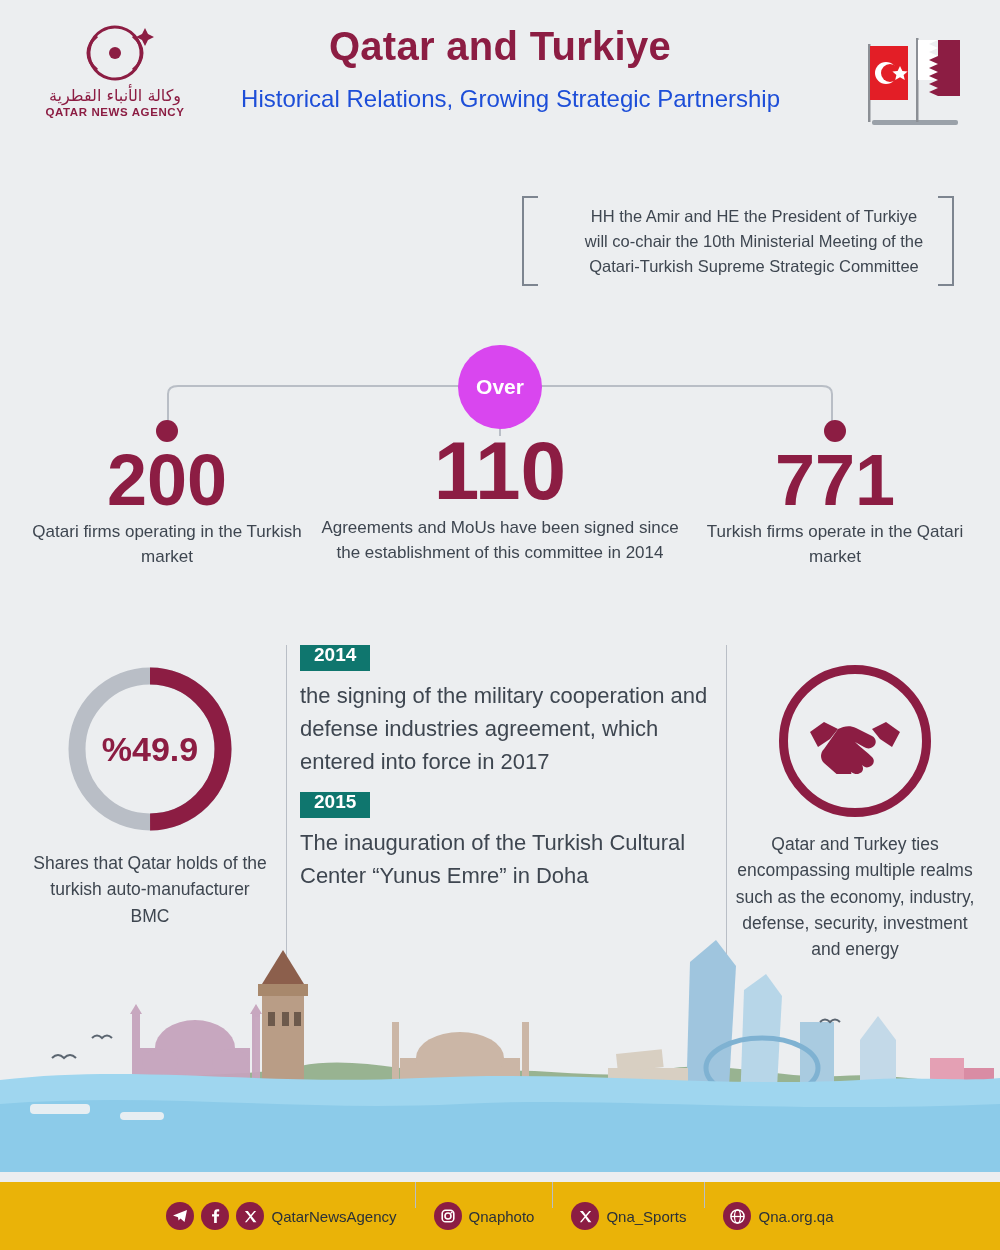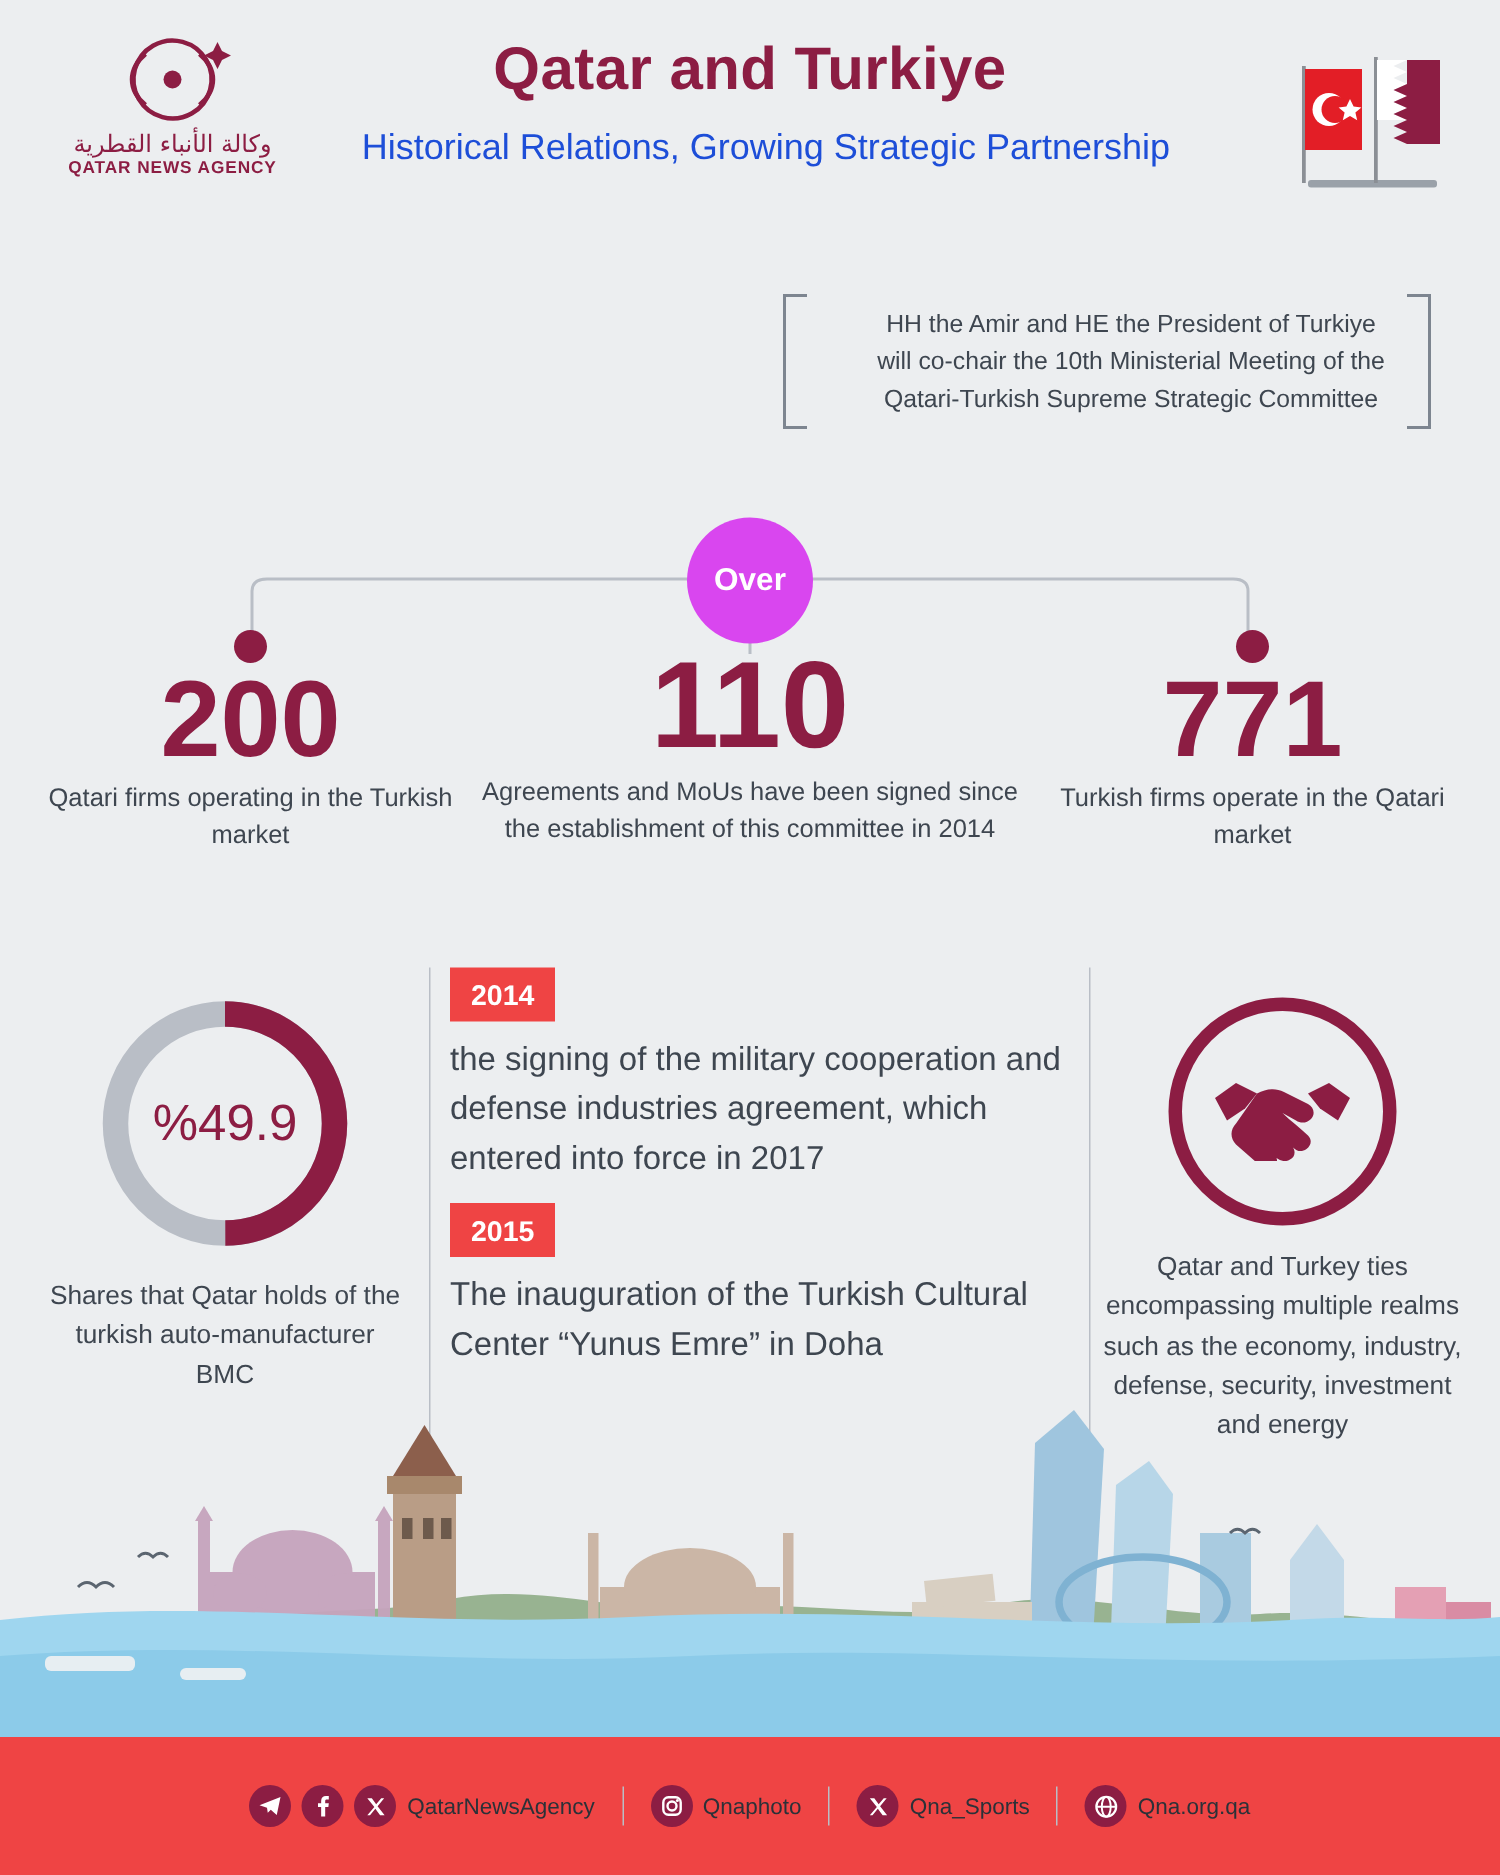--- a/index.html
+++ b/index.html
@@ -57,51 +57,51 @@
   #stat-left { left:32px; top:420px; width:270px; }
   #stat-mid  { left:320px; top:432px; width:360px; }
   #stat-right{ left:700px; top:420px; width:270px; }
   #stat-mid .num { font-size:82px; }
 
   
   .donut-block { position:absolute; left:30px; top:660px; width:240px; text-align:center; }
   .donut { width:178px; height:178px; margin:0 auto; position:relative; }
   .donut .val {
     position:absolute; inset:0; display:flex; align-items:center; justify-content:center;
-    font-size:34px; font-weight:normal; color:#8c1d43;
+    font-size:34px; font-weight:bold; color:#8c1d43;
   }
   .donut-cap { font-size:17.5px; line-height:1.5; margin-top:12px; color:#3e4650; }
 
   
   .timeline { position:absolute; left:300px; top:645px; width:430px; }
   .tl-sep { position:absolute; top:0; bottom:0; width:1px; background:#b9bec6; }
   .yr-tag {
-    display:inline-block; background:#ef4444; color:#fff; font-weight:bold;
-    font-size:19px; padding:10px 14px 5px; line-height:1.1;
+    display:inline-block; background:#0f766e; color:#fff; font-weight:bold;
+    font-size:19px; padding:0 14px 5px; line-height:1.1;
   }
   .yr-tag .month { font-size:14px; font-weight:bold; }
   .tl-item { margin-bottom:14px; }
   .tl-text { font-size:22px; line-height:1.5; color:#3e4650; margin-top:8px; }
 
   
   .hand-block { position:absolute; left:730px; top:665px; width:250px; text-align:center; }
   .hand-circle {
     width:152px; height:152px; border-radius:50%; border:9px solid #8c1d43;
     margin:0 auto; display:flex; align-items:center; justify-content:center;
   }
   .hand-cap { font-size:17.5px; line-height:1.5; margin-top:14px; color:#3e4650; }
 
   
   .skyline { position:absolute; left:0; bottom:78px; width:1000px; height:300px; pointer-events:none; }
   .water { position:absolute; left:0; bottom:78px; width:1000px; height:120px; }
 
   
   .footer {
-    position:absolute; left:0; bottom:0; width:1000px; height:92px;
-    background:#ef4444; display:flex; align-items:center; justify-content:center; gap:18px;
+    position:absolute; left:0; bottom:0; width:1000px; height:68px;
+    background:#eab308; display:flex; justify-content:center; gap:18px;
   }
   .f-group { display:flex; align-items:center; gap:7px; }
   .f-icon { width:28px; height:28px; border-radius:50%; background:#8c1d43;
             display:flex; align-items:center; justify-content:center; color:#fff; }
   .f-label { font-size:15px; color:#2b3138; }
   .divider-v { width:1px; height:26px; background:#b9bec6; }
 </style>
 </head>
 <body>
 

